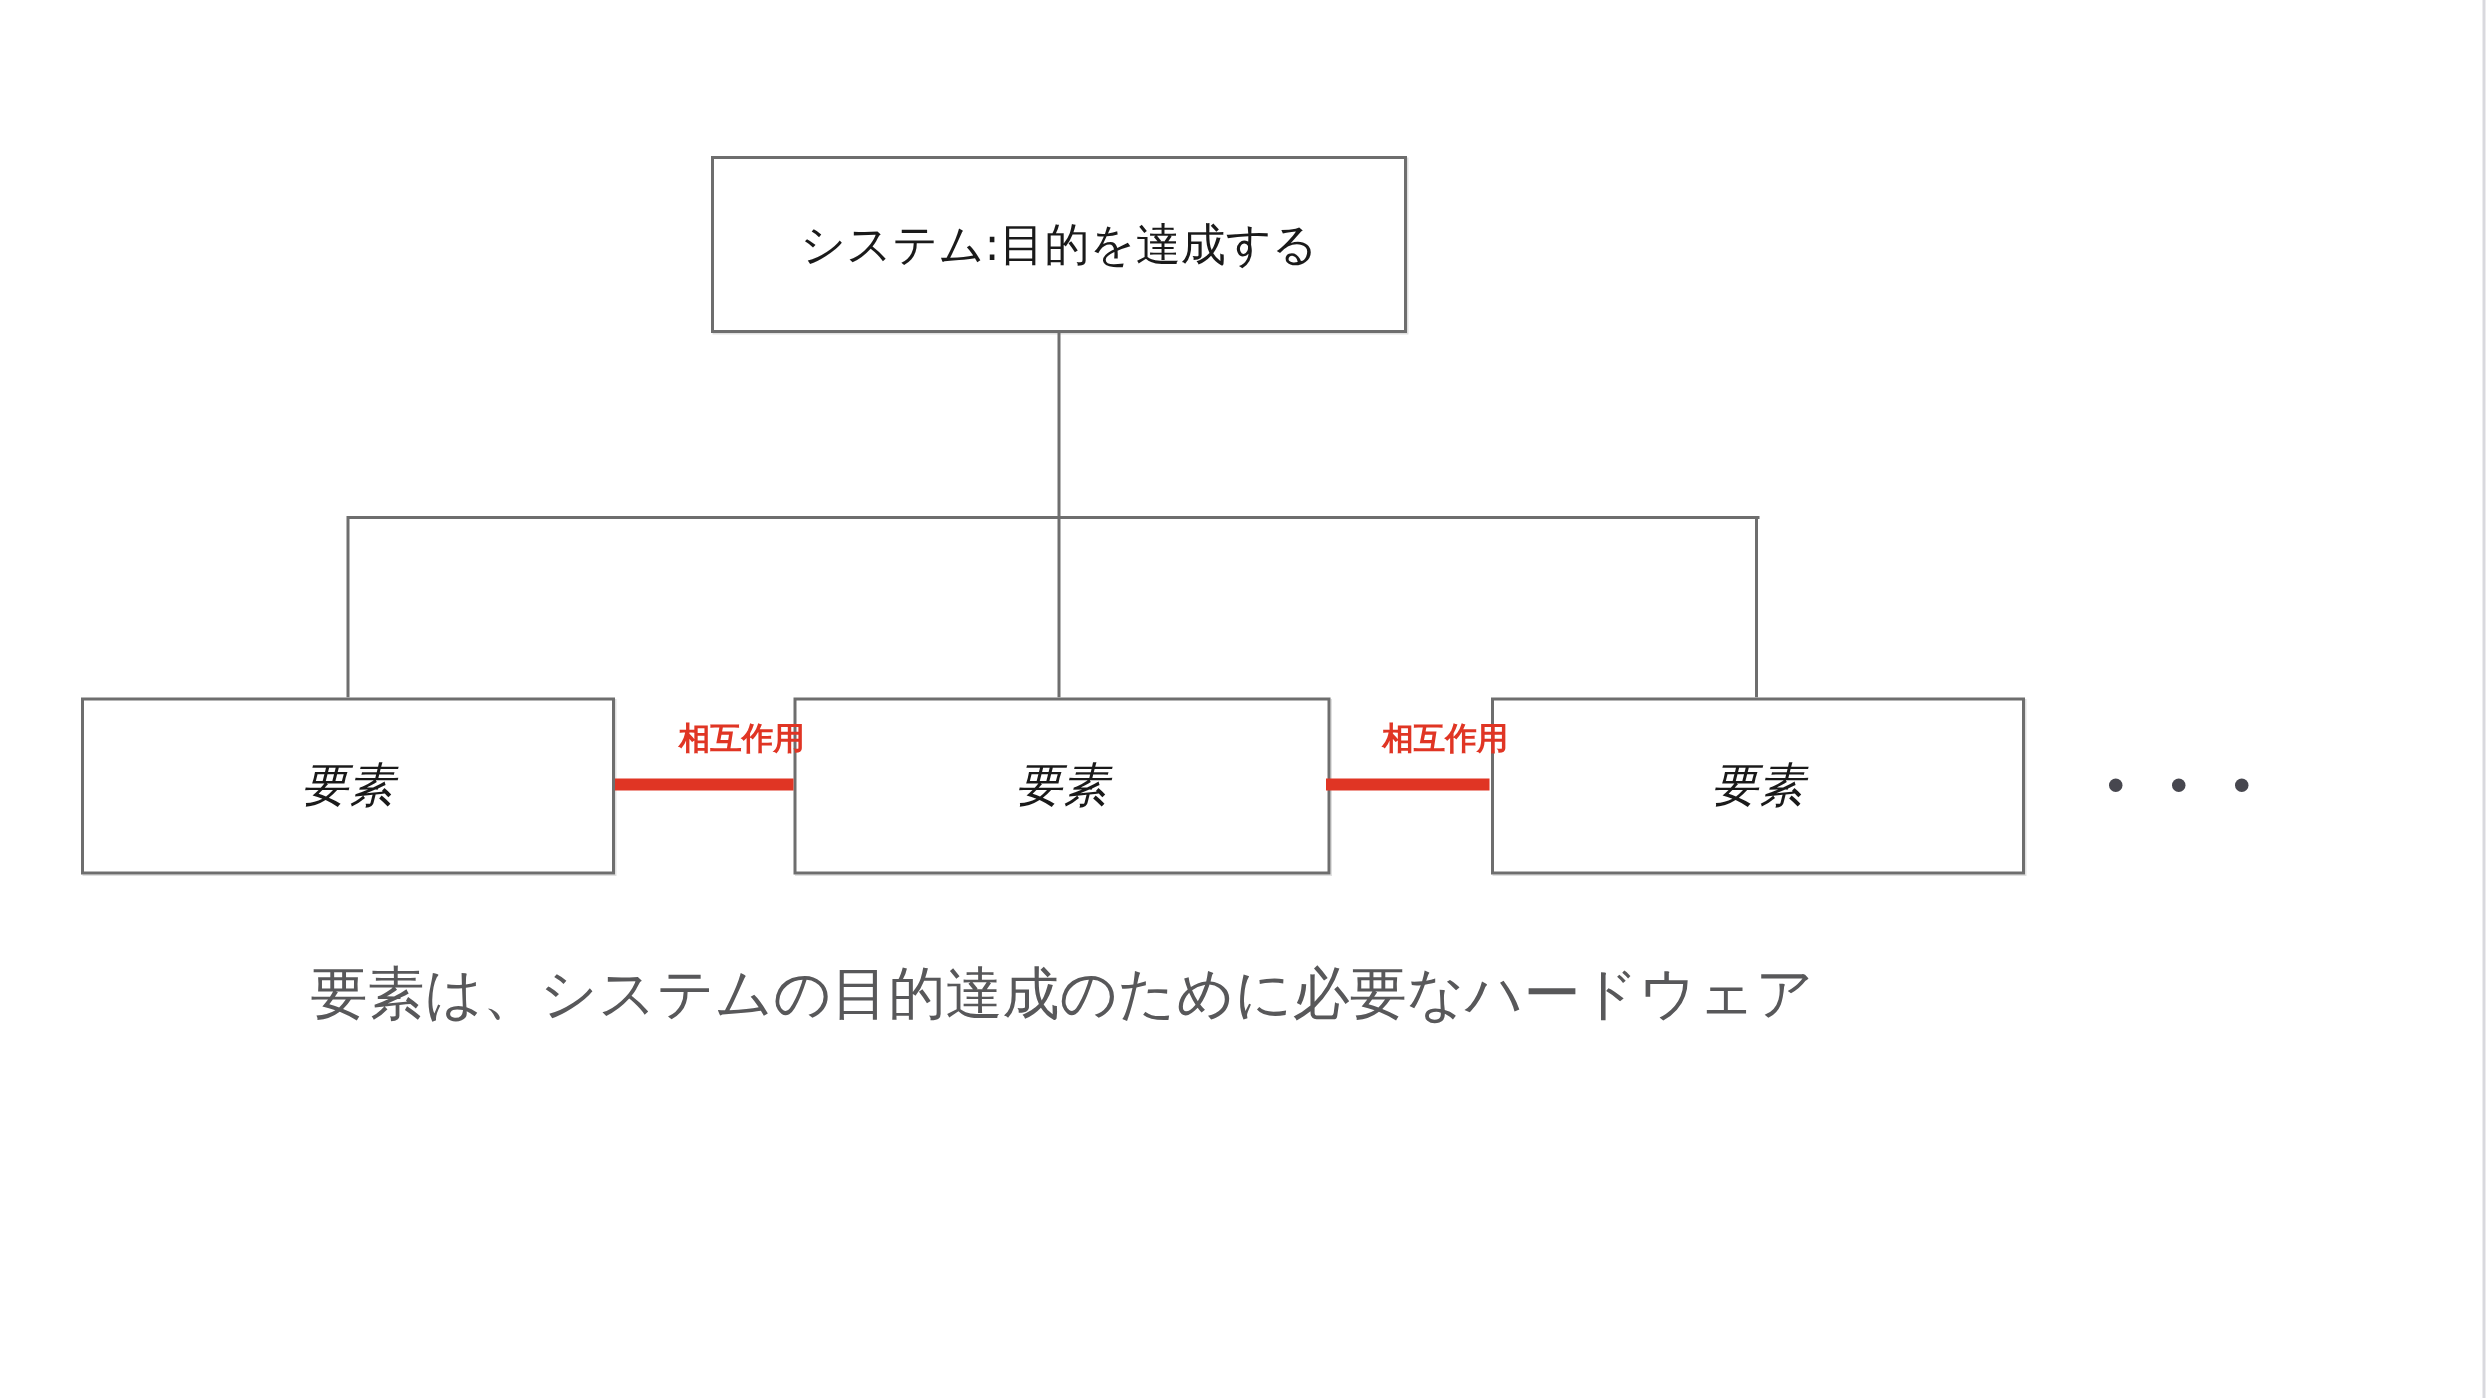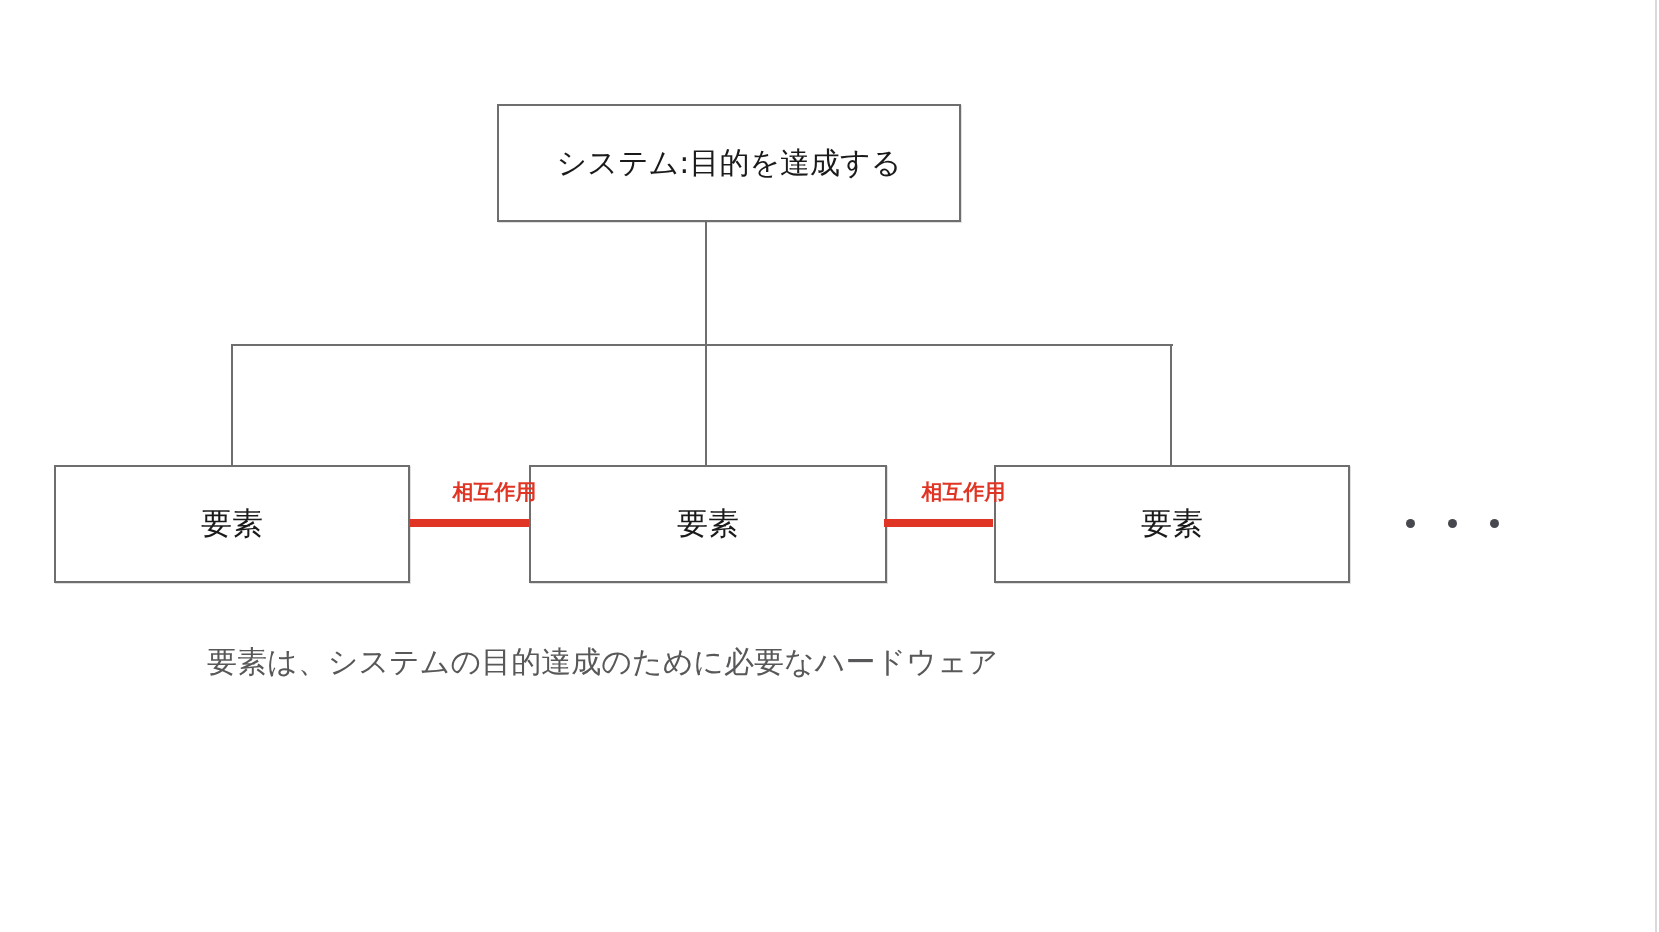--- a/index.html
+++ b/index.html
@@ -20,22 +20,22 @@
     position: absolute;
     box-sizing: border-box;
     border: 2px solid #6e6e6e;
     background: #ffffff;
     display: flex;
     align-items: center;
     justify-content: center;
     color: #1a1a1a;
     box-shadow: 1px 1px 0 rgba(0,0,0,0.12);
   }
-  .box-root   { left: 497px; top: 104px; width: 464px; height: 118px; font-size: 30px; }
-  .box-el     { top: 465px; width: 356px; height: 118px; font-size: 31px; }
+  .box-root   { left: 474px; top: 104px; width: 464px; height: 118px; font-size: 30px; }
+  .box-el     { top: 465px; width: 356px; height: 118px; font-size: 31px; font-style: italic; }
   .box-el-1   { left: 54px;  }
   .box-el-2   { left: 529px; width: 358px; }
   .box-el-3   { left: 994px; }
   
   .line { position: absolute; background: #6e6e6e; }
   .line-stem       { left: 705px;  top: 222px; width: 2px;   height: 122px; }
   .line-bus        { left: 232px;  top: 344px; width: 941px; height: 2px; }
   .line-drop-left  { left: 231px;  top: 344px; width: 2px;   height: 121px; }
   .line-drop-mid   { left: 705px;  top: 344px; width: 2px;   height: 121px; }
   .line-drop-right { left: 1170px; top: 344px; width: 2px;   height: 121px; }
@@ -68,21 +68,21 @@
     width: 9px;
     height: 9px;
     border-radius: 50%;
     background: #47474f;
   }
   
   .caption {
     position: absolute;
     left: 207px;
     top: 638px;
-    font-size: 30px;
+    font-size: 38px;
     line-height: 48px;
     color: #58585a;
     white-space: nowrap;
   }
   
   .page-edge {
     position: absolute;
     left: 1655px;
     top: 0;
     width: 2px;

